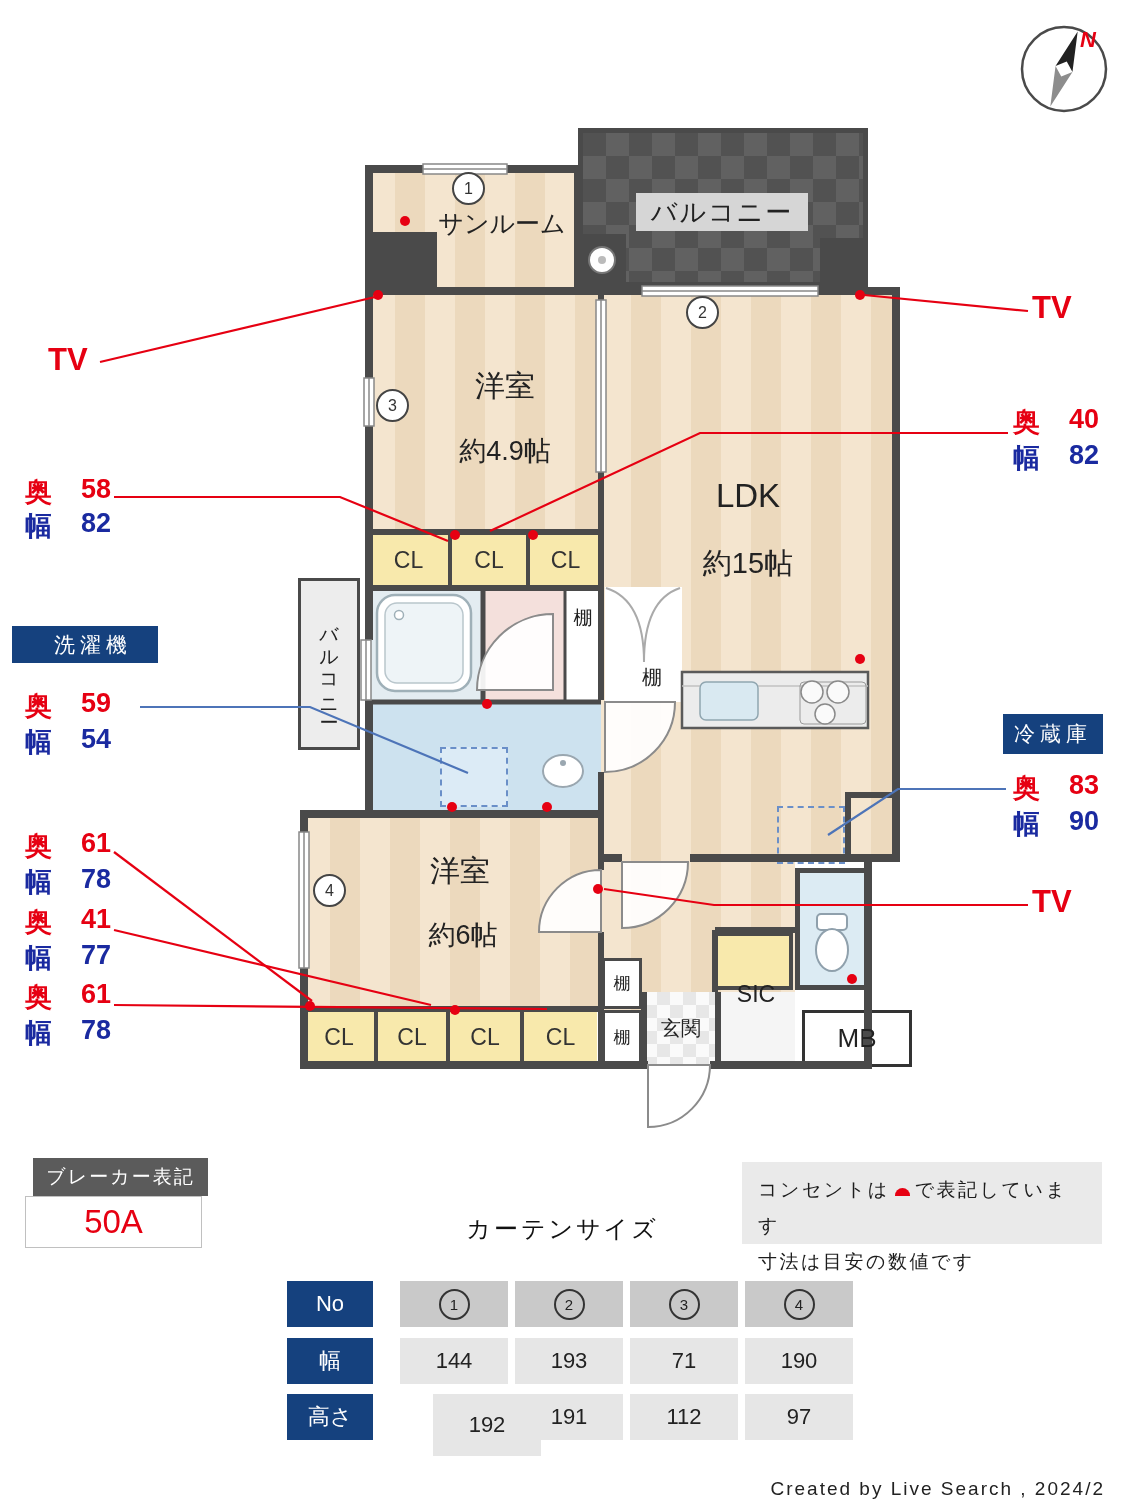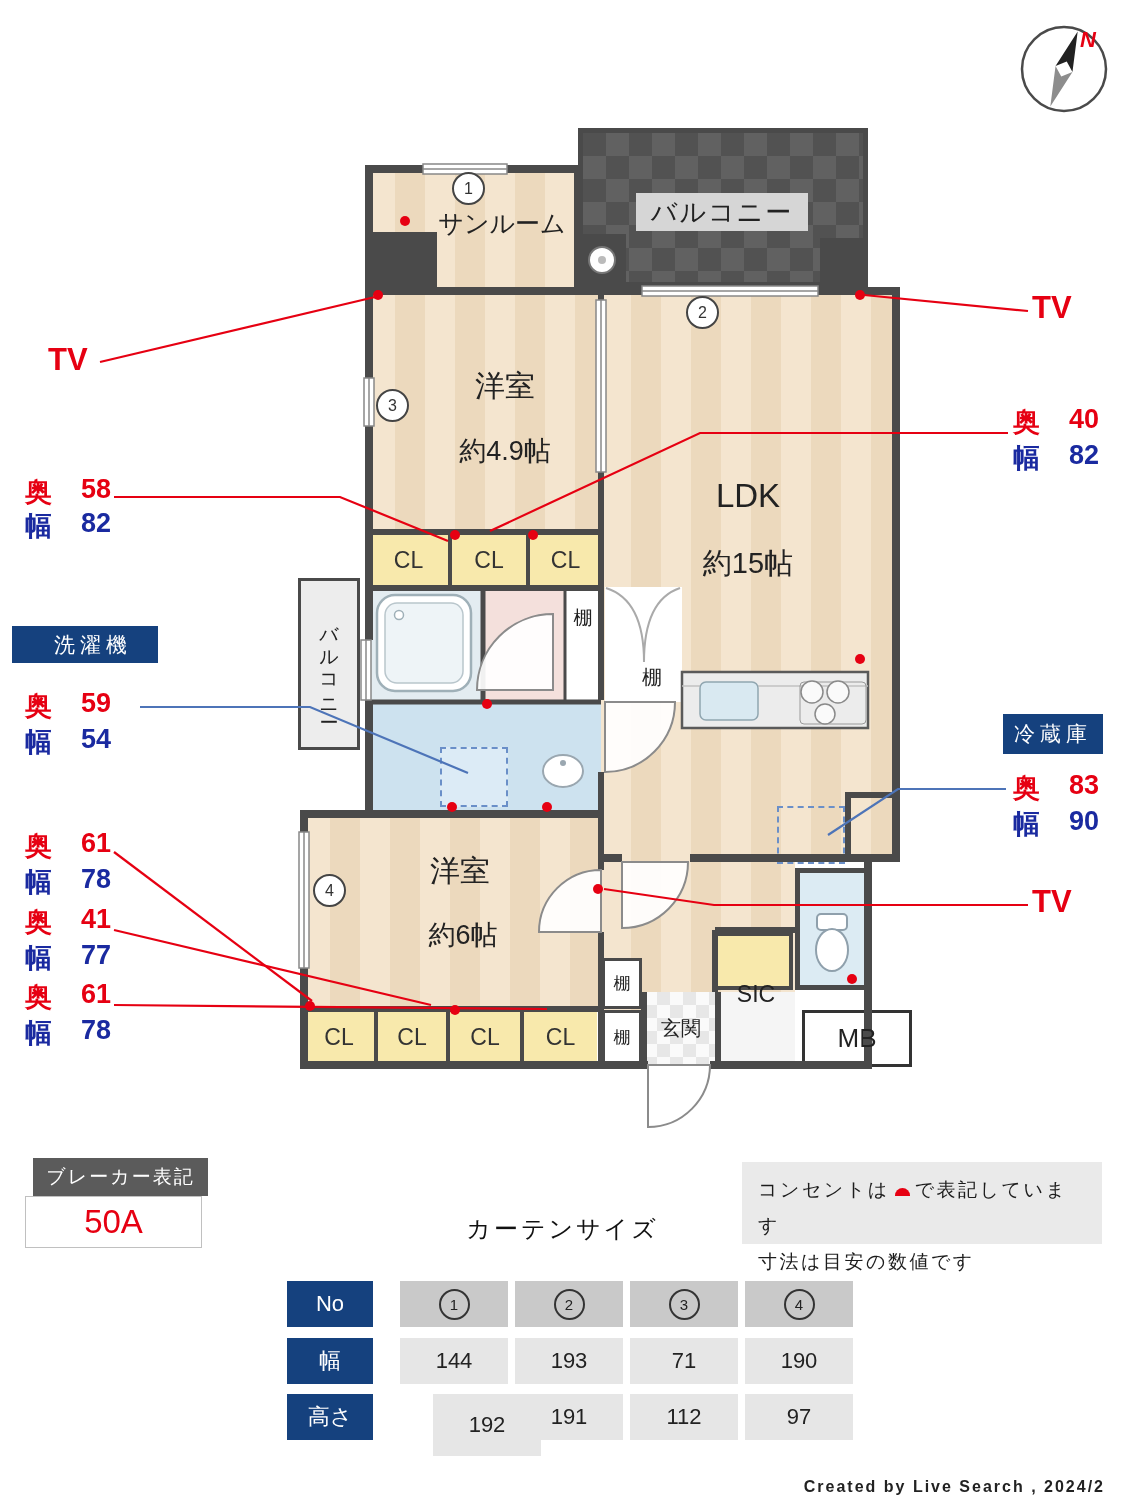--- a/index.html
+++ b/index.html
@@ -36,21 +36,21 @@
   .t-head{background:#15417e;color:#fff;display:flex;align-items:center;justify-content:center;
       font-size:22px;z-index:7;}
   .t-cell{background:#e6e6e6;display:flex;align-items:center;justify-content:center;
       font-size:22px;color:#222;z-index:7;}
   .t-cell.numcell{background:#c9c9c9;}
   .cell-circle{width:27px;height:27px;border:2px solid #333;border-radius:50%;
       display:flex;align-items:center;justify-content:center;font-size:15px;background:transparent;}
   .dashed-box{border:2px dashed #6a8fc8;z-index:3;}
   .watermark{z-index:5;font-size:90px;font-weight:bold;color:rgba(255,255,255,0.58);
       pointer-events:none;white-space:nowrap;}
-  .credit{font-size:16px;font-weight:bold;letter-spacing:2px;color:#222;text-align:right;z-index:7;}
+  .credit{font-size:19px;font-weight:normal;letter-spacing:2px;color:#222;text-align:right;z-index:7;}
   .vtext{writing-mode:vertical-rl;letter-spacing:3px;}
   svg.overlay{position:absolute;left:0;top:0;z-index:4;pointer-events:none;}
 </style>
 </head>
 <body>
 
 <div class="page">
 
   <div class="abs checker-dark" style="left:578px;top:128px;width:290px;height:159px;border:5px solid #4a4a4a;box-sizing:border-box;z-index:1;"></div>
   <div class="abs stripes" style="left:365px;top:165px;width:215px;height:126px;z-index:1;"></div>

